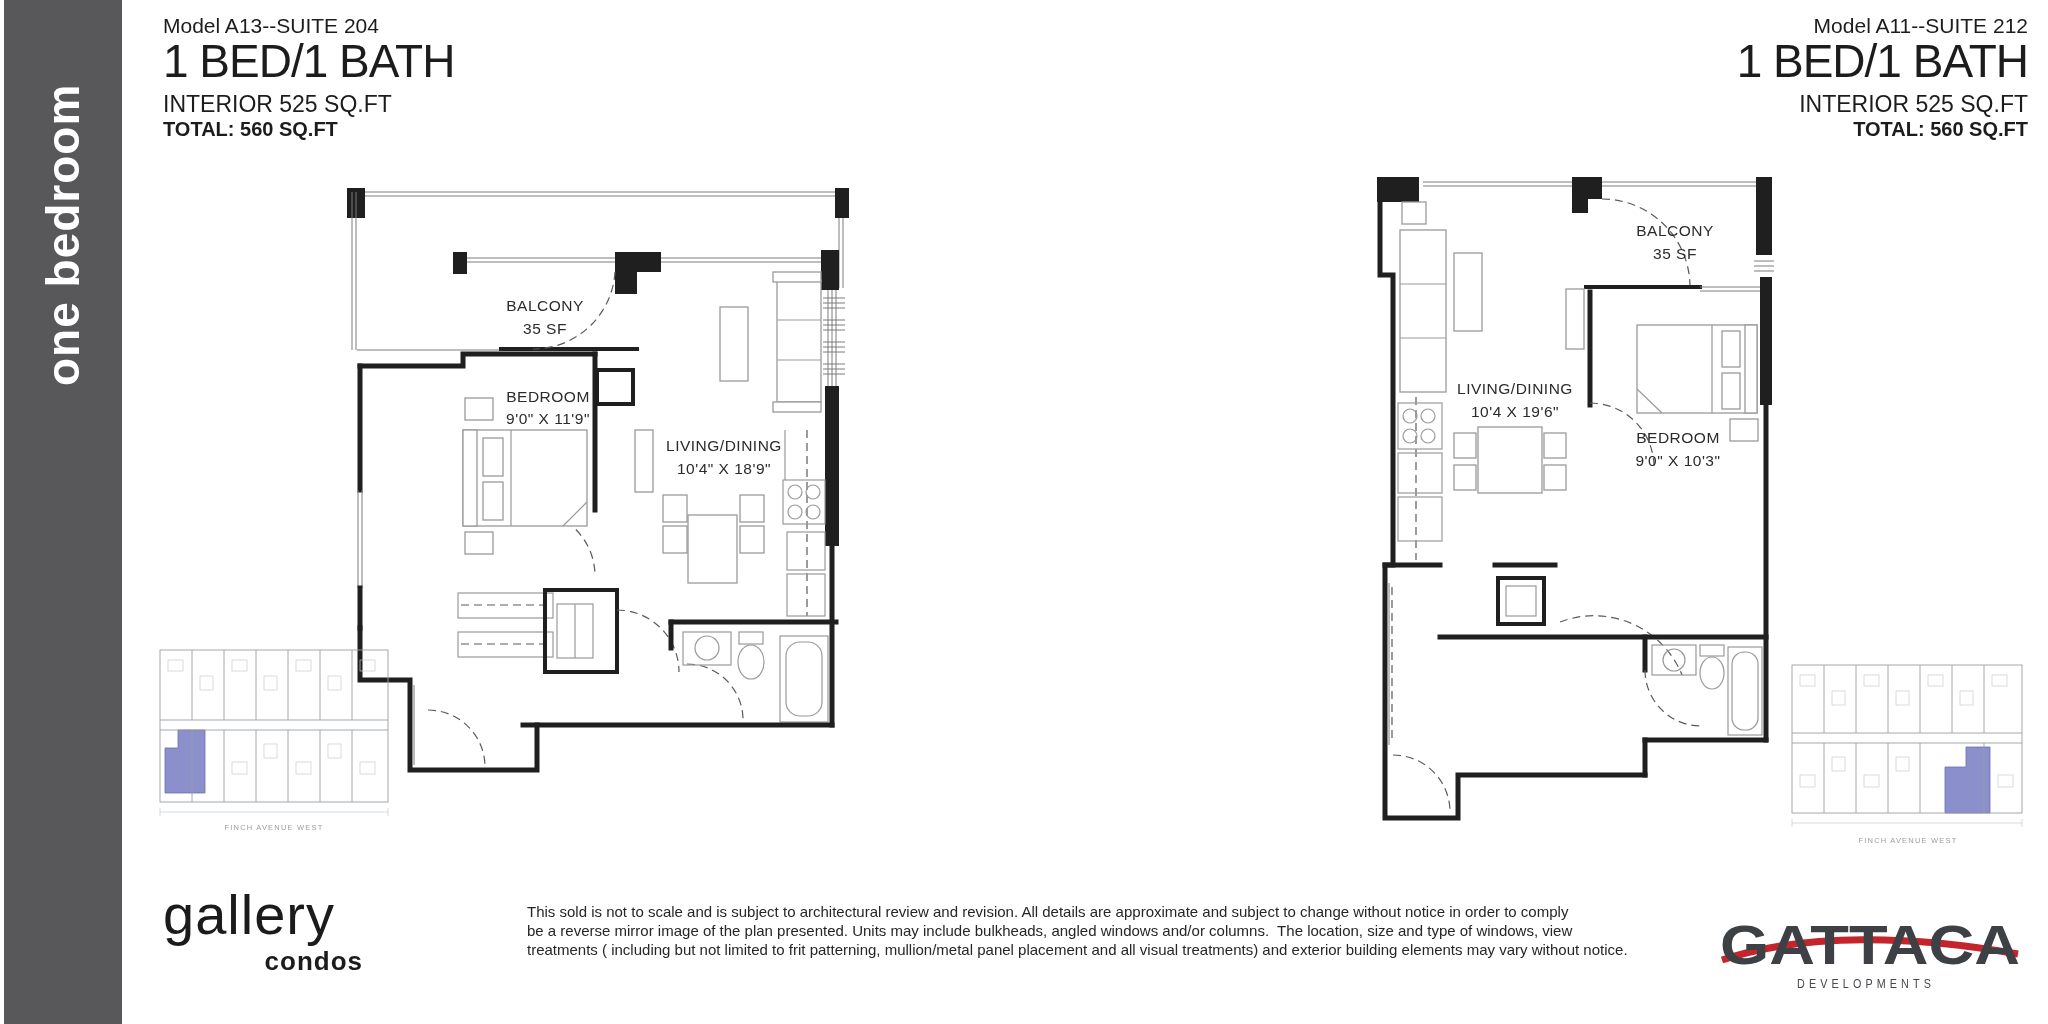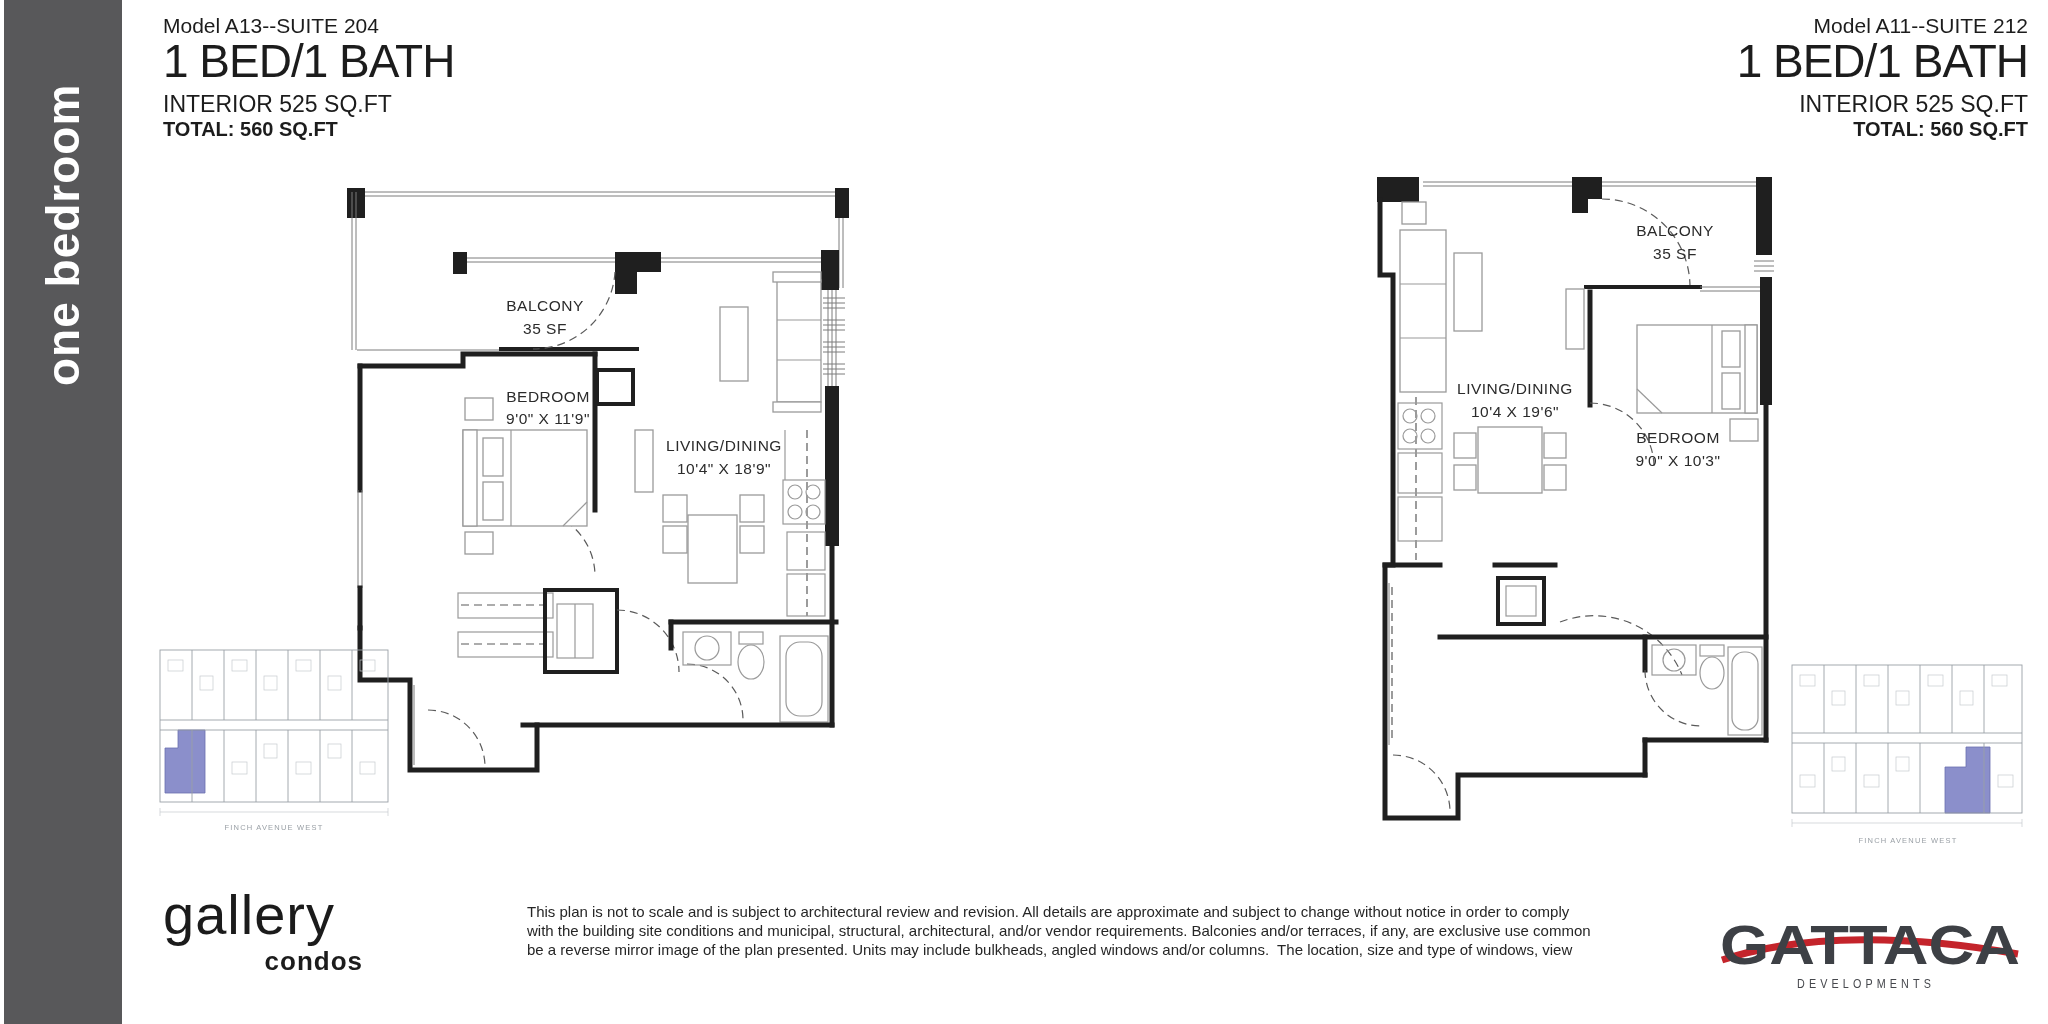--- a/index.html
+++ b/index.html
@@ -355,23 +355,23 @@
     <line class="kp-sub" x1="238" y1="164" x2="238" y2="172"></line>
     <text class="kp-cap" x="124" y="188">FINCH AVENUE WEST</text>
   </svg>
 
   <div class="brand">
     <div class="brand-name">gallery</div>
     <div class="brand-sub">condos</div>
   </div>
 
   <div class="disclaimer">
-    <div>This plan is not to scale and is subject to architectural review and revision. All details are approximate and subject to change without notice in order to comply</div>
-    <div>with the building site conditions and municipal, structural, architectural, and/or vendor requirements. Balconies and/or terraces, if any, are exclusive use common</div>
+    <div>This sold is not to scale and is subject to architectural review and revision. All details are approximate and subject to change without notice in order to comply</div>
     <div>be a reverse mirror image of the plan presented. Units may include bulkheads, angled windows and/or columns.  The location, size and type of windows, view</div>
+    <div>treatments ( including but not limited to frit patterning, mullion/metal panel placement and all visual treatments) and exterior building elements may vary without notice.</div>
   </div>
 
   <div class="gattaca">
     <svg width="330" height="110" viewBox="0 0 330 110">
       <path d="M16,64 C100,36 210,40 312,58" fill="none" stroke="#c4242b" stroke-width="7"></path>
       <text class="g-name" x="164" y="68" text-anchor="middle" textLength="300" lengthAdjust="spacingAndGlyphs">GATTACA</text>
       <text class="g-sub" x="160" y="92" text-anchor="middle" textLength="138" lengthAdjust="spacingAndGlyphs">DEVELOPMENTS</text>
     </svg>
   </div>
 

